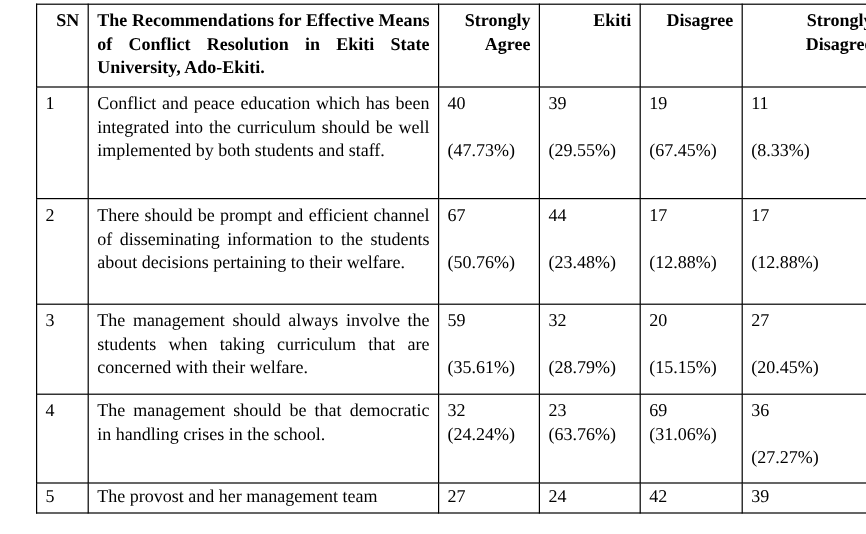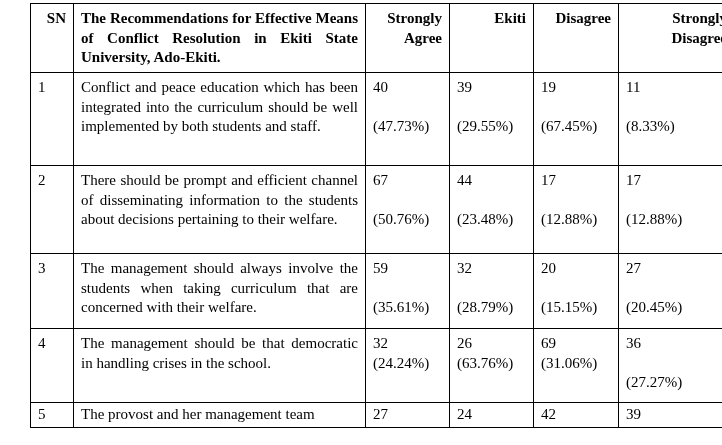--- a/index.html
+++ b/index.html
@@ -140,21 +140,21 @@
           </td>
         </tr>
         <tr>
     <td>4</td>
     <td class="rec-col">The management should be that democratic in handling crises in the school.</td>
   <td>
             <div class="count-line">32</div>
             <div class="pct-line">(24.24%)</div>
           </td>
           <td>
-            <div class="count-line">26</div>
+            <div class="count-line">23</div>
             <div class="pct-line">(63.76%)</div>
           </td>
           <td>
             <div class="count-line">69</div>
             <div class="pct-line">(31.06%)</div>
           </td>
           <td>
             <div class="count-line">36</div>
             <div class="pct-line gap">(27.27%)</div>
           </td>

